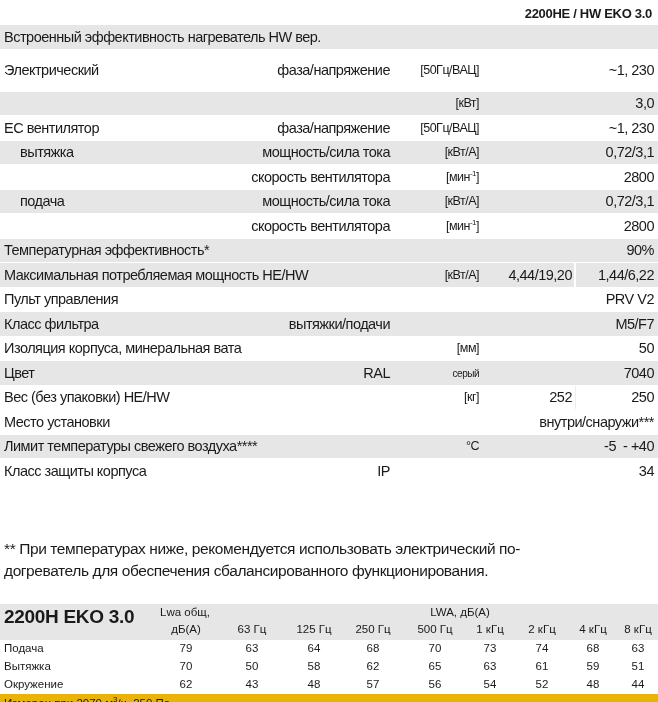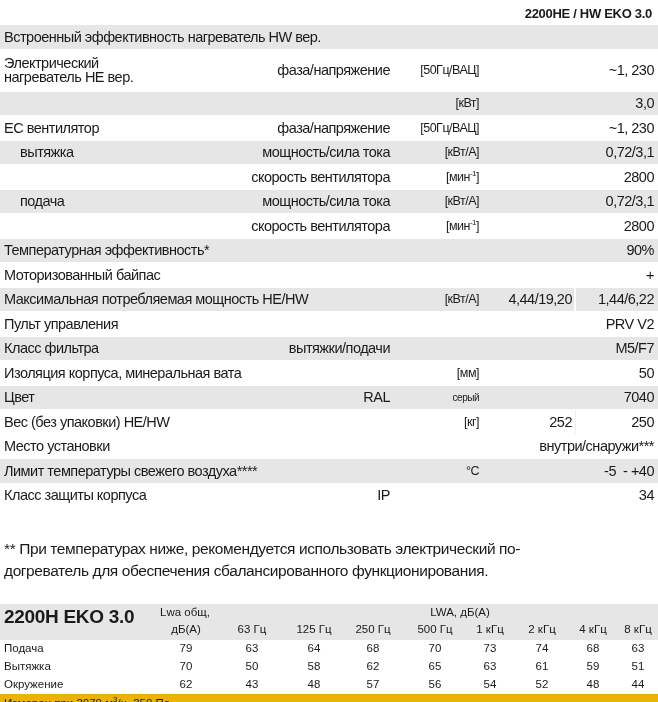--- a/index.html
+++ b/index.html
@@ -51,21 +51,21 @@
 
 <div class="title">2200HE / HW EKO 3.0</div>
 
 <div class="spec">
 
   <div class="row gray">
     <span class="lbl">Встроенный эффективность нагреватель HW вер.</span>
   </div>
 
   <div class="row tall">
-    <span class="lbl two"><span>Электрический</span><br><span>нагреватель HE вер.</span></span>
+    <span class="lbl two"><span>Электрический</span><br></span>
     <span class="sub">фаза/напряжение</span>
     <span class="unit">[50Гц/ВАЦ]</span>
     <span class="val">~1, 230</span>
   </div>
 
   <div class="row gray">
     <span class="unit">[кВт]</span>
     <span class="val">3,0</span>
   </div>
 
@@ -100,24 +100,20 @@
     <span class="sub">скорость вентилятора</span>
     <span class="unit"><span>[мин</span><sup>-1</sup><span>]</span></span>
     <span class="val">2800</span>
   </div>
 
   <div class="row gray">
     <span class="lbl">Температурная эффективность*</span>
     <span class="val">90%</span>
   </div>
 
-  <div class="row">
-    <span class="lbl">Моторизованный байпас</span>
-    <span class="val">+</span>
-  </div>
 
   <div class="row gray">
     <span class="lbl">Максимальная потребляемая мощность HE/HW</span>
     <span class="unit">[кВт/А]</span>
     <span class="val2">4,44/19,20</span>
     <div class="divider"></div>
     <span class="val">1,44/6,22</span>
   </div>
 
   <div class="row">

